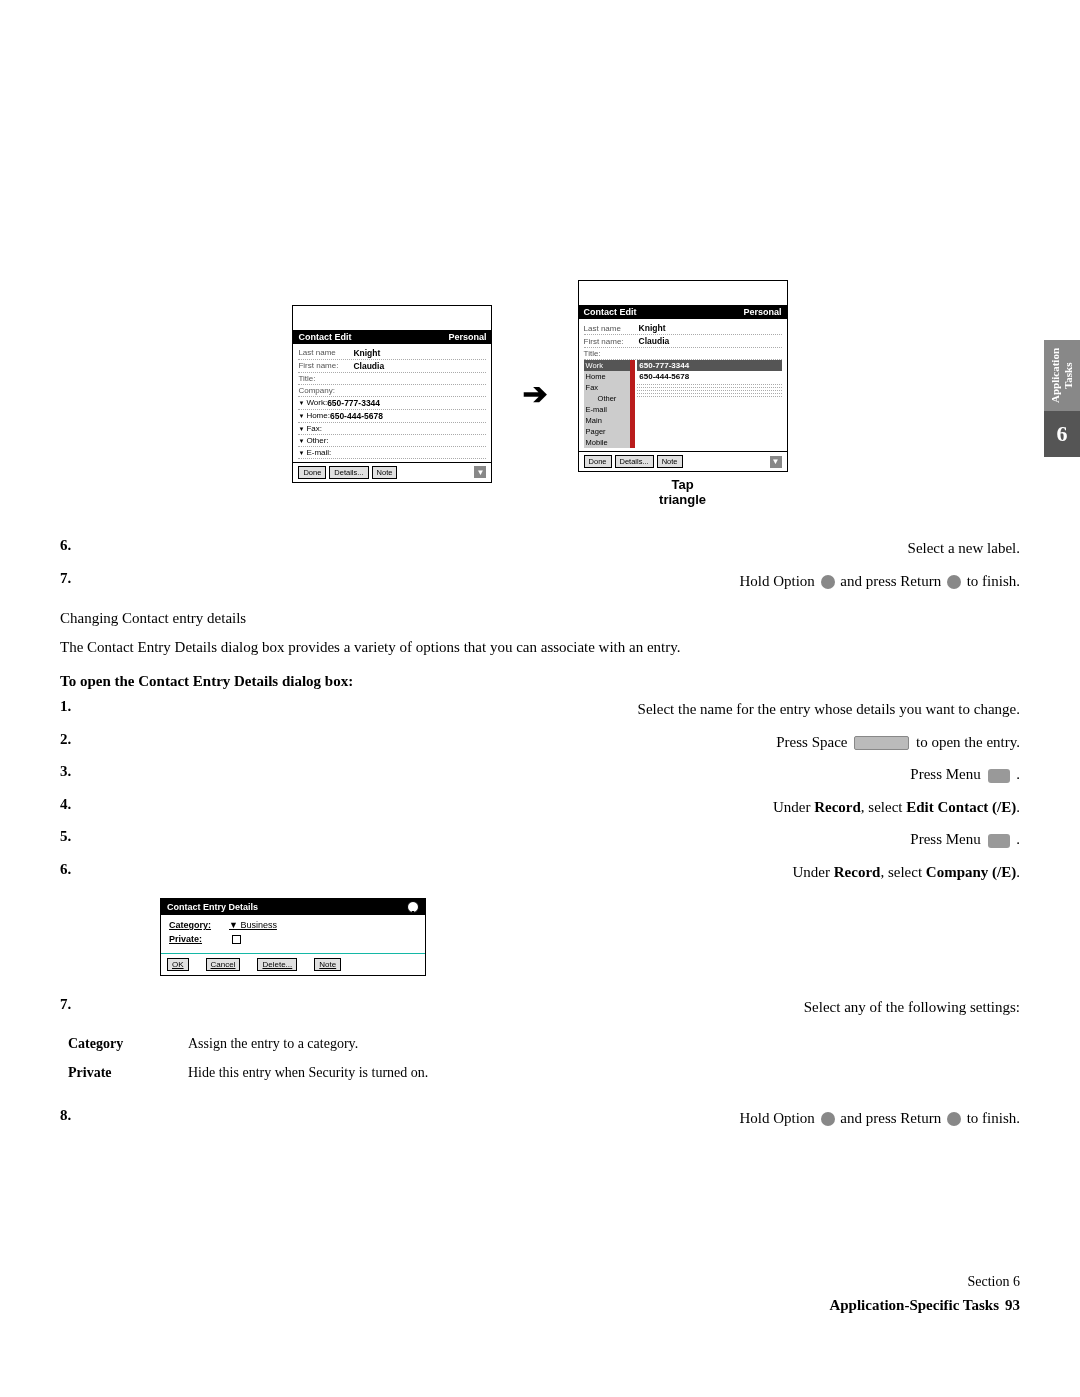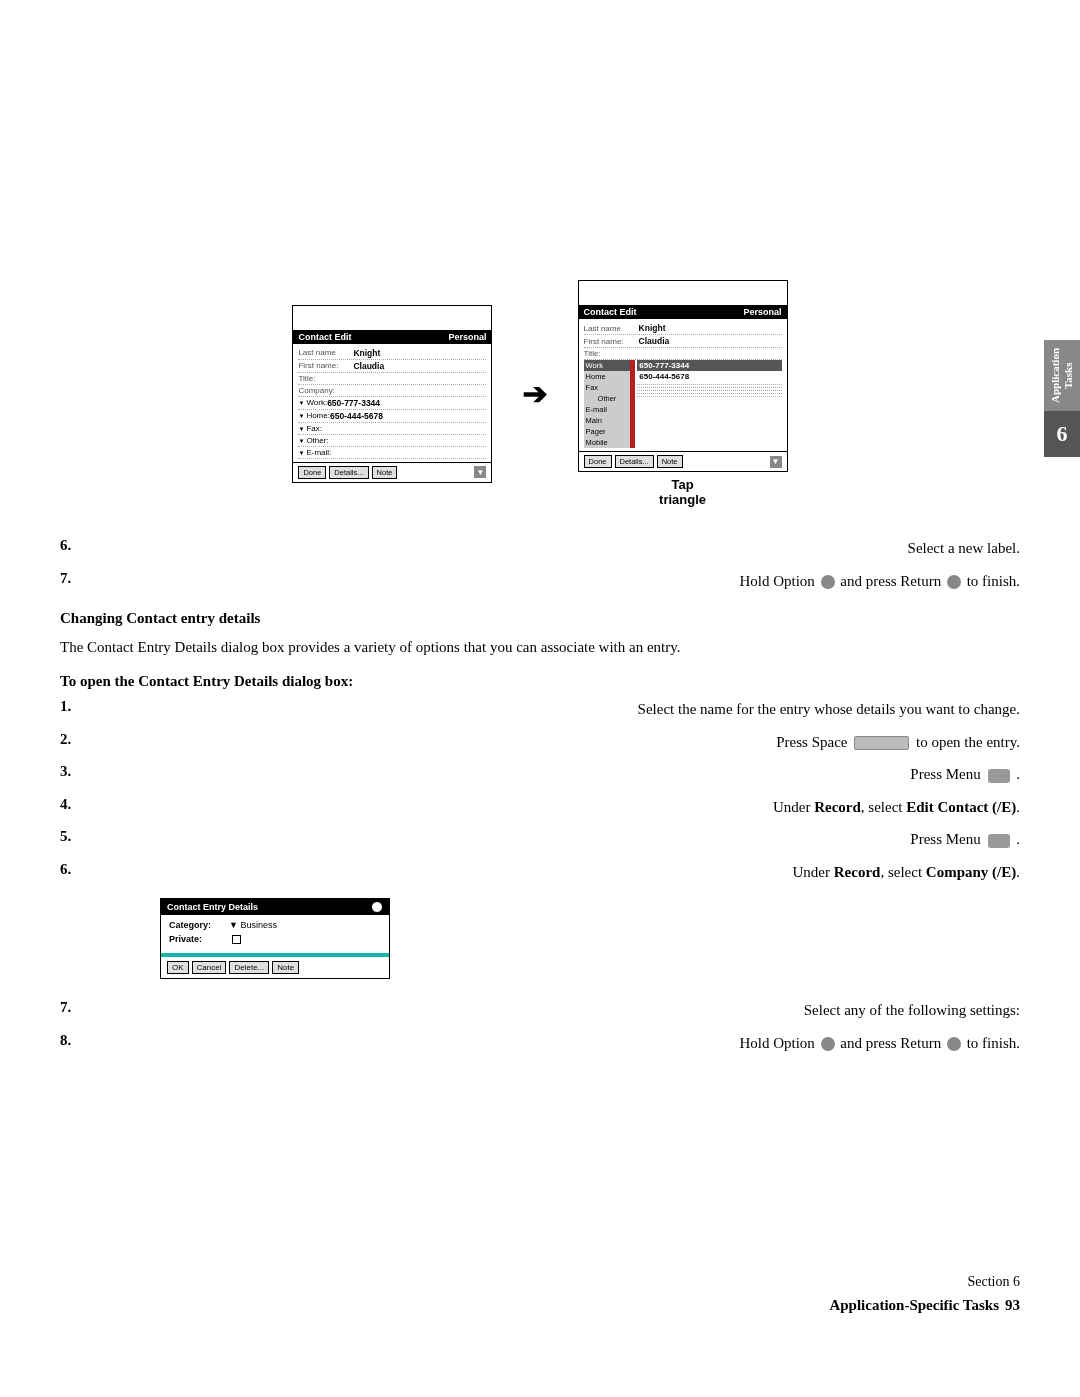--- a/index.html
+++ b/index.html
@@ -156,21 +156,21 @@
     }
     .step-text {
       flex: 1;
       line-height: 1.5;
       text-align: right;
     }
 
     
     .section-heading {
       font-size: 15px;
-      font-weight: bold;
+      font-weight: normal;
       margin: 18px 0 8px 0;
     }
 
     
     .para {
       font-size: 15px;
       line-height: 1.6;
       margin-bottom: 8px;
     }
 
@@ -209,24 +209,25 @@
       background: #bbb;
       border: 1px solid #888;
       border-radius: 2px;
       vertical-align: middle;
       margin: 0 3px;
     }
 
     
     .details-box {
       border: 1.5px solid #000;
-      width: 230px;
+      width: 266px;
       font-size: 9px;
       font-family: Arial, sans-serif;
       margin: 15px 0 20px 100px;
+      text-decoration: underline;
     }
     .details-header {
       background: #000;
       color: #fff;
       padding: 2px 6px;
       font-size: 9px;
       font-weight: bold;
       display: flex;
       justify-content: space-between;
       align-items: center;
@@ -243,23 +244,23 @@
     }
     .details-label {
       font-weight: bold;
       min-width: 60px;
     }
     .details-value {
       font-size: 9px;
     }
     .details-buttons {
       display: flex;
-      gap: 3px;
+      gap: 17px;
       padding: 4px 6px;
-      border-top: 4px solid #14b8a6;
+      border-top: 1px solid #14b8a6;
     }
     .details-btn {
       border: 1px solid #000;
       padding: 1px 4px;
       font-size: 8px;
       background: #e0e0e0;
     }
 
     
     .settings-table {
@@ -536,20 +537,32 @@
       <span class="details-btn">Delete...</span>
       <span class="details-btn">Note</span>
     </div>
   </div>
 
   <div class="step-item">
     <span class="step-number"><strong>7.</strong></span>
     <span class="step-text">Select any of the following settings:</span>
   </div>
 
+  <table class="settings-table">
+    <tbody>
+      <tr>
+        <td><strong>Category</strong></td>
+        <td>Assign the entry to a category.</td>
+      </tr>
+      <tr>
+        <td><strong>Private</strong></td>
+        <td>Hide this entry when Security is turned on.</td>
+      </tr>
+    </tbody>
+  </table>
 
   <div class="step-item">
     <span class="step-number"><strong>8.</strong></span>
     <span class="step-text">
       Hold Option <span class="inline-icon"></span> and press Return <span class="inline-icon"></span> to finish.
     </span>
   </div>
 
 </div>
 

